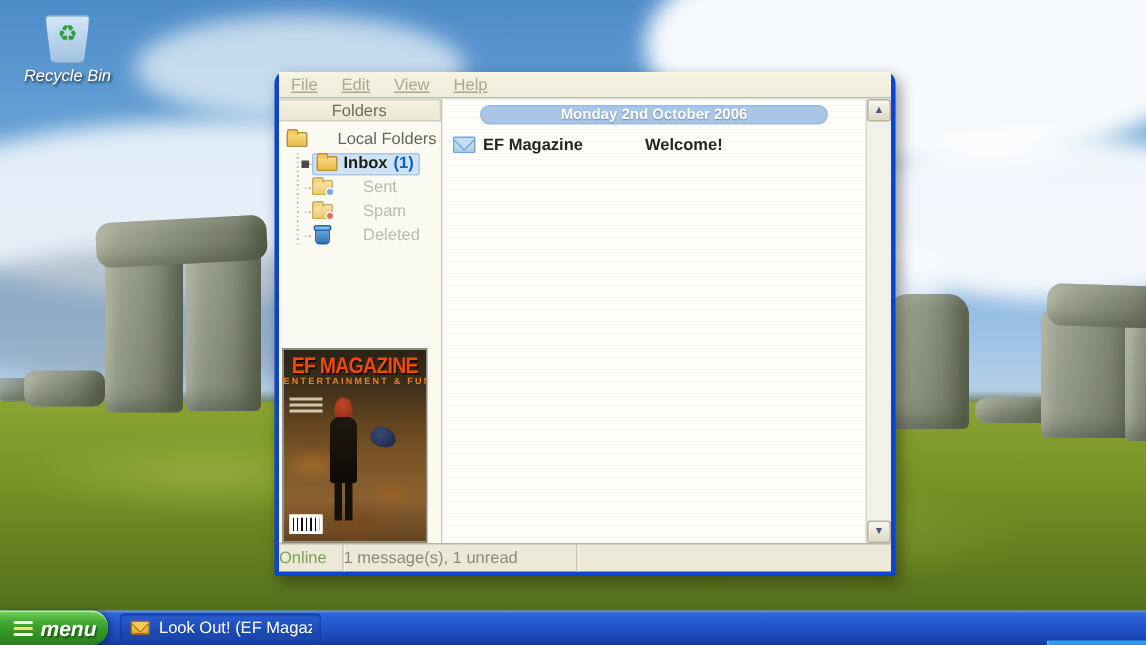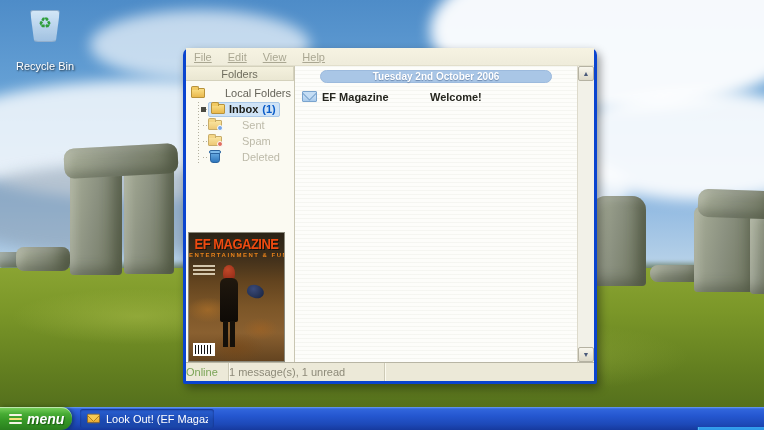--- a/index.html
+++ b/index.html
@@ -37,21 +37,21 @@
   .stone.up5     { left:750px; top:212px; width:30px;  height:82px; }
   .stone.fallen  { left:650px; top:265px; width:56px;  height:17px; border-radius:8px; }
 
   
   .recycle { position:absolute; left:6px; top:10px; width:78px; text-align:center; }
   .bin { width:30px; height:32px; margin:0 auto; position:relative;
     background:linear-gradient(180deg,rgba(225,240,252,.9),rgba(180,205,230,.8));
     border:1px solid rgba(140,170,200,.9); border-radius:3px 3px 8px 8px;
     clip-path:polygon(0 0,100% 0,86% 100%,14% 100%); }
   .bin-glyph { position:absolute; left:0; right:0; top:4px; color:#2f9e3a; font-size:15px; line-height:15px; }
-  .icon-label { margin-top:18px; font-size:11px; color:#fff; text-shadow:1px 1px 2px rgba(0,0,0,.75); }
+  .icon-label { margin-top:3px; font-size:11px; color:#fff; text-shadow:1px 1px 2px rgba(0,0,0,.75);font-style:italic; }
 
   
   .window { position:absolute; left:183px; top:48px; width:414px; height:336px;
     background:#0a44cf; border-radius:7px 7px 2px 2px; padding:0 3px 3px 3px;
     box-shadow:3px 4px 10px rgba(0,0,0,.4); display:flex; flex-direction:column; }
   .titlebar { height:20px; margin:0 -3px; border-radius:7px 7px 0 0; display:flex; align-items:center; gap:5px;
     padding:0 6px;
     background:linear-gradient(180deg,#3d88f4 0%,#1a64ec 15%,#0a50e2 45%,#0847ce 80%,#0a3eb6 100%); }
   .title-text { color:#fff; font-size:12px; font-weight:bold; text-shadow:1px 1px 1px rgba(0,0,40,.6); white-space:nowrap; }
   .env { width:15px; height:11px; position:relative; border-radius:1px; overflow:hidden; flex:0 0 auto;
@@ -276,21 +276,21 @@
           <div class="person-hair"></div>
           <div class="person-body"></div>
           <div class="person-legs"></div>
           <div class="bag"></div>
           <div class="barcode"></div>
         </div>
       </div>
 
       <div class="msg-list">
         <div class="list-inner">
-          <div class="date-pill">Tuesday 2nd October 2006</div>
+          <div class="date-pill">Monday 2nd October 2006</div>
           <div class="msg-row">
             <span class="env blue"></span>
             <span class="msg-sender">EF Magazine</span>
             <span class="msg-subject">Welcome!</span>
           </div>
         </div>
         <div class="scrollbar">
           <div class="sb-btn">▲</div>
           <div class="sb-btn">▼</div>
         </div>

